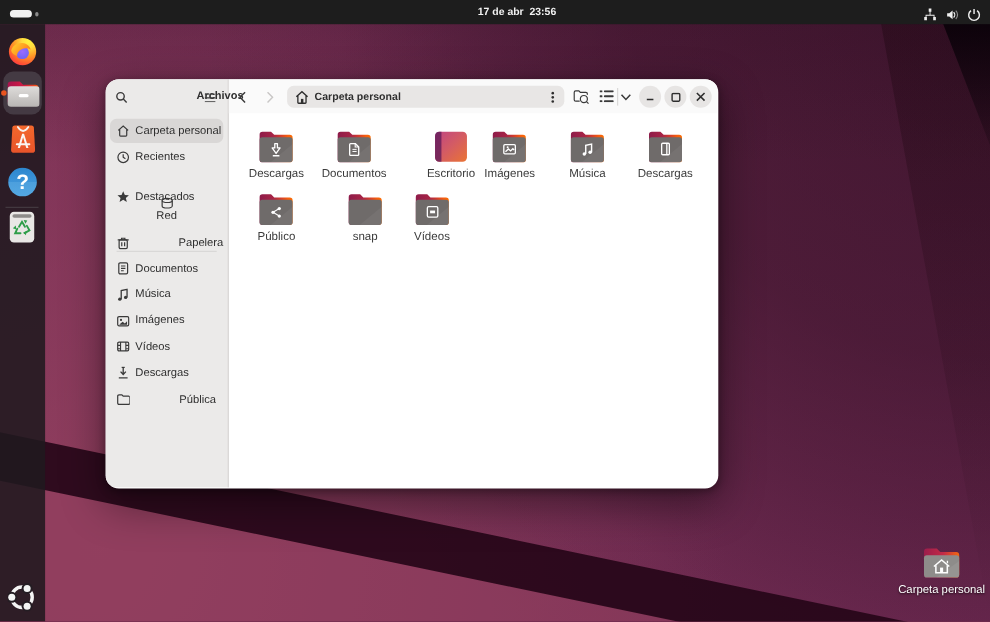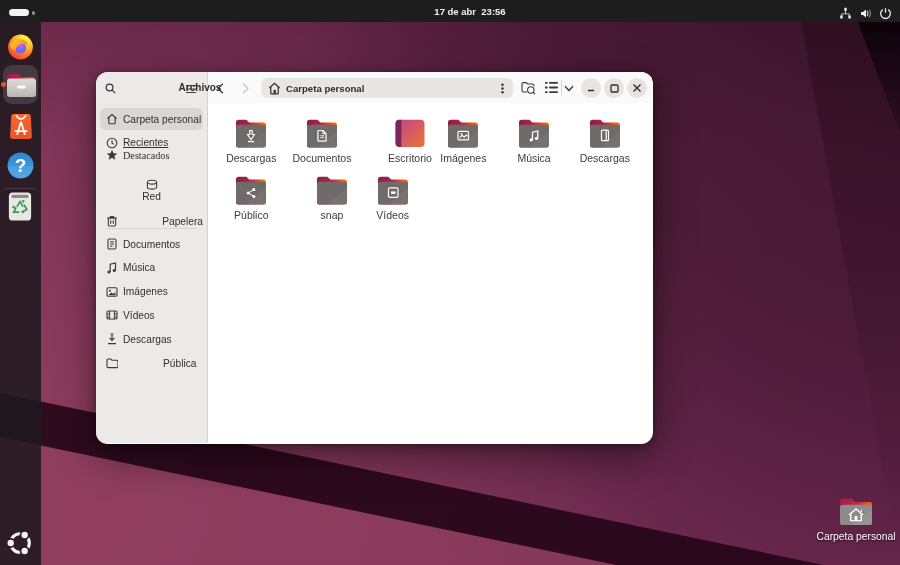--- a/index.html
+++ b/index.html
@@ -276,28 +276,28 @@
       </svg>
     </div>
 
   <div id="sb-rows">
       <div class="sb-row sb-sel" style="top: 36px;">
         <svg width="12" height="12" viewBox="0 0 12 12">
           <path d="M1.5 5.5 L6 1.5 L10.5 5.5 M2.8 4.8 V10 a.8.8 0 0 0 .8.8 H8.4 a.8.8 0 0 0 .8-.8 V4.8" fill="none" stroke="#3a3a3a" stroke-width="1.1"></path>
         </svg>
         <span>Carpeta personal</span>
       </div>
-      <div class="sb-row" style="top: 59.8px; text-decoration: underline;">
+      <div class="sb-row" style="top: 59.8px;">
         <svg width="12" height="12" viewBox="0 0 12 12">
           <circle cx="6" cy="6" r="4.8" fill="none" stroke="#3a3a3a" stroke-width="1.1"></circle>
           <path d="M6 3.3 V6 L8 7.4" fill="none" stroke="#3a3a3a" stroke-width="1.1"></path>
         </svg>
         <span>Recientes</span>
       </div>
-      <div class="sb-row" style="top: 72px; font-family: Liberation Serif, serif;">
+      <div class="sb-row" style="top: 96px;">
         <svg width="12" height="12" viewBox="0 0 12 12">
           <path d="M6 .8 L7.5 4.3 11.2 4.6 8.4 7 9.3 10.7 6 8.7 2.7 10.7 3.6 7 .8 4.6 4.5 4.3 Z" fill="#3a3a3a"></path>
         </svg>
         <span>Destacados</span>
       </div>
       <div class="sb-row" style="top: 107.4px; flex-direction: column;">
         <svg width="12" height="12" viewBox="0 0 12 12">
           <ellipse cx="6" cy="3.2" rx="4.6" ry="1.9" fill="none" stroke="#3a3a3a" stroke-width="1.1"></ellipse>
           <path d="M1.4 3.2 v5 c0 1 2 1.9 4.6 1.9 s4.6-.9 4.6-1.9 v-5" fill="none" stroke="#3a3a3a" stroke-width="1.1"></path>
         </svg>

